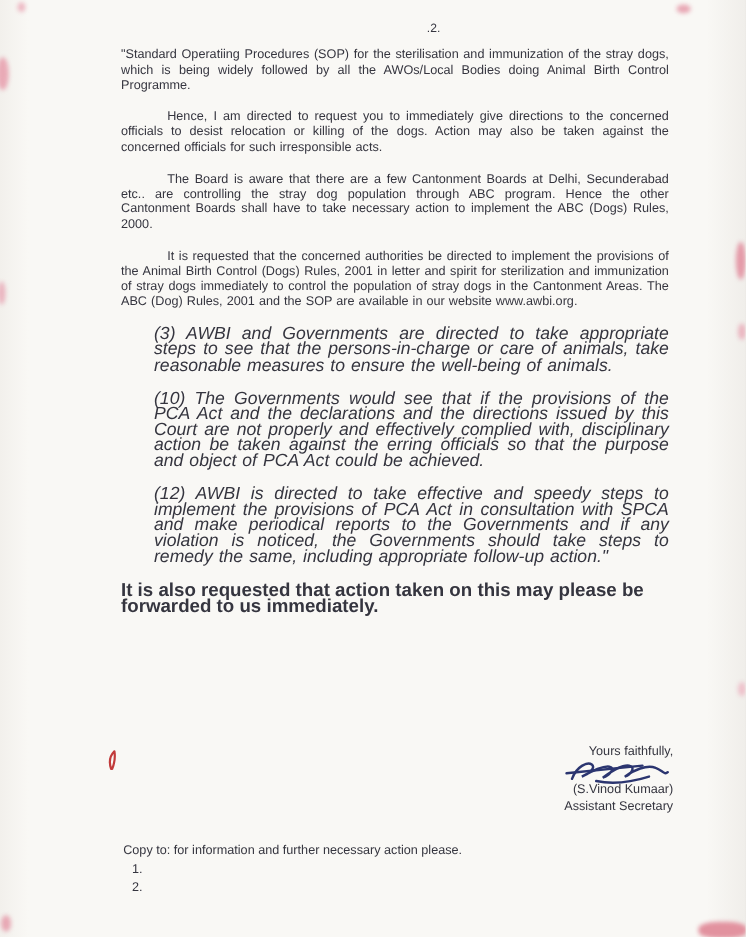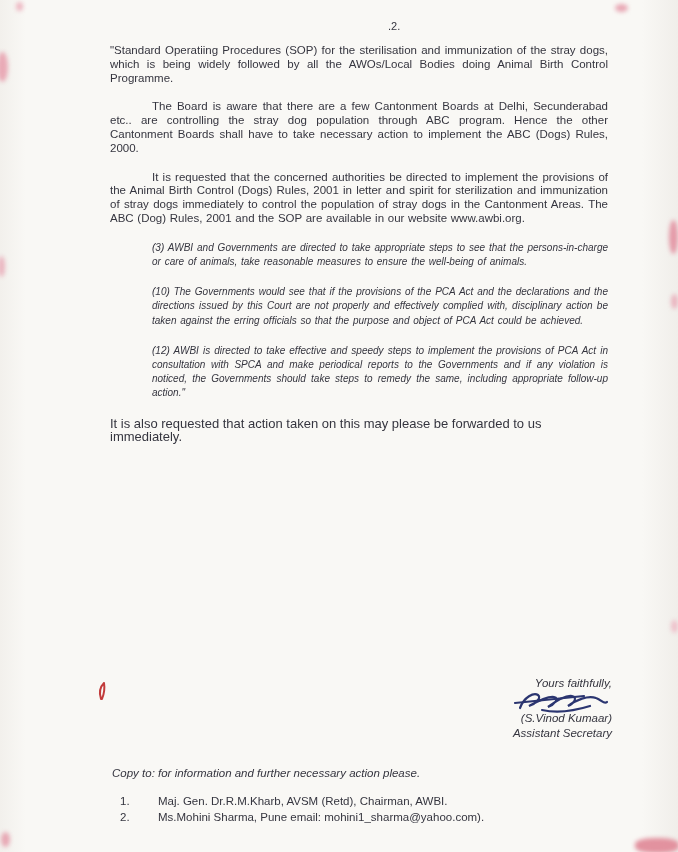--- a/index.html
+++ b/index.html
@@ -22,42 +22,42 @@
   }
 
   .body-para {
     font-size:11.5px; line-height:13.8px; text-align:justify;
     margin-bottom:15px; word-spacing:0.5px;
   }
   .indent { text-indent:42px; }
   .indent-lg { text-indent:62px; }
 
   .quote {
-    font-style:italic; font-size:10px; line-height:14.2px;
-    margin-left:42px; text-align:justify; margin-bottom:16px;
+    font-style:italic; font-size:16px; line-height:14.2px;
+    margin-left:30px; text-align:justify; margin-bottom:16px;
     word-spacing:1px;
   }
 
-  .request-line { font-size:13px; line-height:13.8px; }
+  .request-line { font-size:17px; line-height:13.8px;font-weight:bold; }
 
   .link { }
 
   .closing {
     position:absolute; top:676px; right:66px; width:118px;
-    text-align:right; font-size:11.5px; line-height:15px;font-style:italic;
+    text-align:right; font-size:11.5px; line-height:15px;
   }
   .signature-wrap { height:26px; margin:-3px 0 -3px; position:relative; }
   .signature-wrap svg { position:absolute; right:2px; top:0; }
   .sig-path { fill:none; stroke:var(--signature,#2b3570); stroke-width:2.2; stroke-linecap:round; }
 
   .copy-block {
     position:absolute; left:112px; top:766px; width:480px;
     font-size:11.5px; line-height:14px;
   }
-  .copy-heading { margin-bottom:14px;font-style:italic; }
+  .copy-heading { margin-bottom:4px; }
   .copy-item { display:flex; margin-left:8px; margin-bottom:2px; }
   .copy-num { width:38px; flex:0 0 38px; }
 
   .pen-mark { position:absolute; left:96px; top:681px; }
   .pen-path { fill:none; stroke:var(--pen_mark,#c23b3b); stroke-width:2; stroke-linecap:round; }
 
   .artifact { position:absolute; border-radius:50%; filter:blur(2px); }
   .a1 { left:-3px; top:52px;  width:11px; height:30px; background:#e9aab6; }
   .a2 { left:16px; top:2px;   width:7px;  height:9px;  background:#edb7c2; }
   .a3 { left:615px;top:4px;   width:13px; height:8px;  background:#e8a7b4; }
@@ -80,20 +80,21 @@
   <div class="artifact a5"></div>
   <div class="artifact a6"></div>
   <div class="artifact a7"></div>
   <div class="artifact a8"></div>
   <div class="artifact a9"></div>
 
   <div class="page-num">.2.</div>
 
   <div class="content">
     <p class="body-para">"Standard Operatiing Procedures (SOP) for the sterilisation and immunization of the stray dogs, which is being widely followed by all the AWOs/Local Bodies doing Animal Birth Control Programme.</p>
+    <p class="body-para indent">Hence, I am directed to request you to immediately give directions to the concerned officials to desist relocation or killing of the dogs. Action may also be taken against the concerned officials for such irresponsible acts.</p>
     <p class="body-para indent">The Board is aware that there are a few Cantonment Boards at Delhi, Secunderabad etc.. are controlling the stray dog population through ABC program. Hence the other Cantonment Boards shall have to take necessary action to implement the ABC (Dogs) Rules, 2000.</p>
     <p class="body-para indent"><span>It is requested that the concerned authorities be directed to implement the provisions of the Animal Birth Control (Dogs) Rules, 2001 in letter and spirit for sterilization and immunization of stray dogs immediately to control the population of stray dogs in the Cantonment Areas. The ABC (Dog) Rules, 2001 and the SOP are available in our website </span><span class="link">www.awbi.org</span><span>.</span></p>
 
     <p class="quote">(3) AWBI and Governments are directed to take appropriate steps to see that the persons-in-charge or care of animals, take reasonable measures to ensure the well-being of animals.</p>
     <p class="quote">(10) The Governments would see that if the provisions of the PCA Act and the declarations and the directions issued by this Court are not properly and effectively complied with, disciplinary action be taken against the erring officials so that the purpose and object of PCA Act could be achieved.</p>
     <p class="quote">(12) AWBI is directed to take effective and speedy steps to implement the provisions of PCA Act in consultation with SPCA and make periodical reports to the Governments and if any violation is noticed, the Governments should take steps to remedy the same, including appropriate follow-up action."</p>
 
     <p class="request-line">It is also requested that action taken on this may please be forwarded to us immediately.</p>
   </div>
 
@@ -113,21 +114,19 @@
       </svg>
     </div>
     <div>(S.Vinod Kumaar)</div>
     <div>Assistant Secretary</div>
   </div>
 
   <div class="copy-block">
     <div class="copy-heading">Copy to: for information and further necessary action please.</div>
     <div class="copy-item">
       <span class="copy-num">1.</span>
-      <span class="copy-text">Maj. Gen. Dr.R.M.Kharb, AVSM (Retd), Chairman, AWBI.</span>
     </div>
     <div class="copy-item">
       <span class="copy-num">2.</span>
-      <span class="copy-text">Ms.Mohini Sharma, Pune email: mohini1_sharma@yahoo.com).</span>
     </div>
   </div>
 
 </div>
 
 </body></html>

